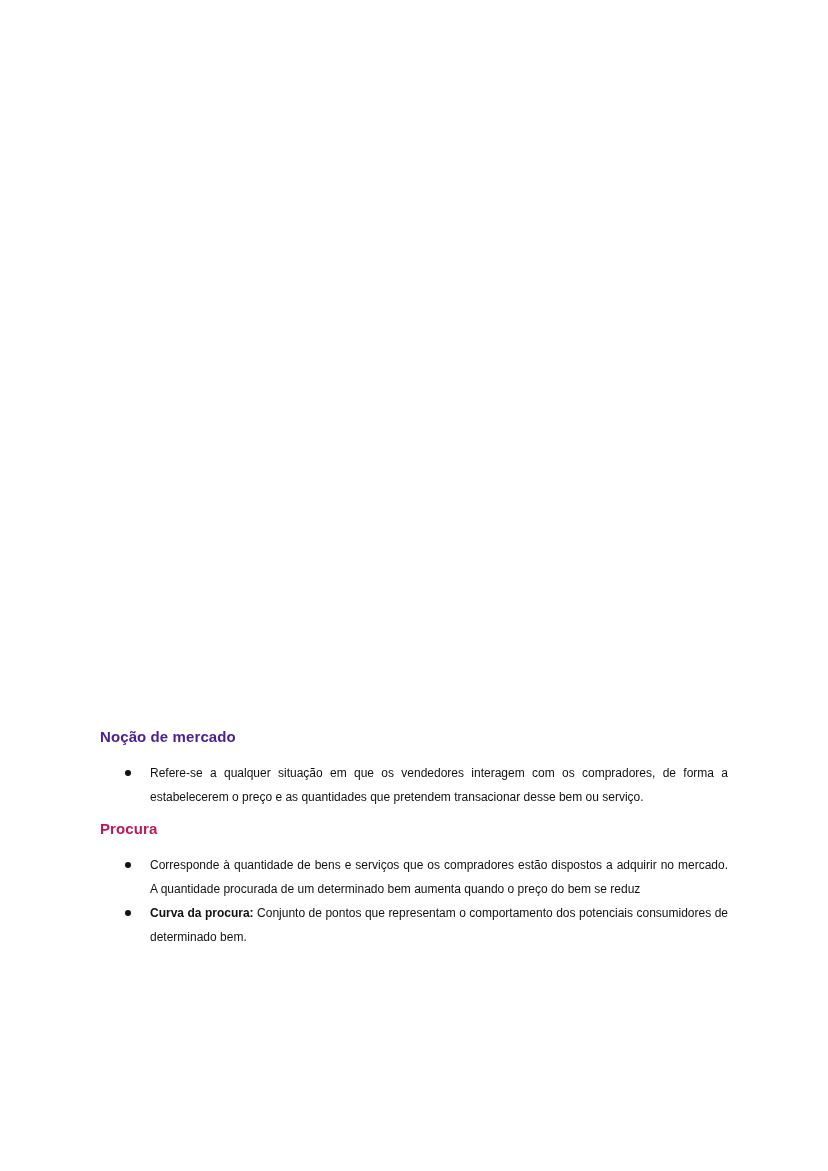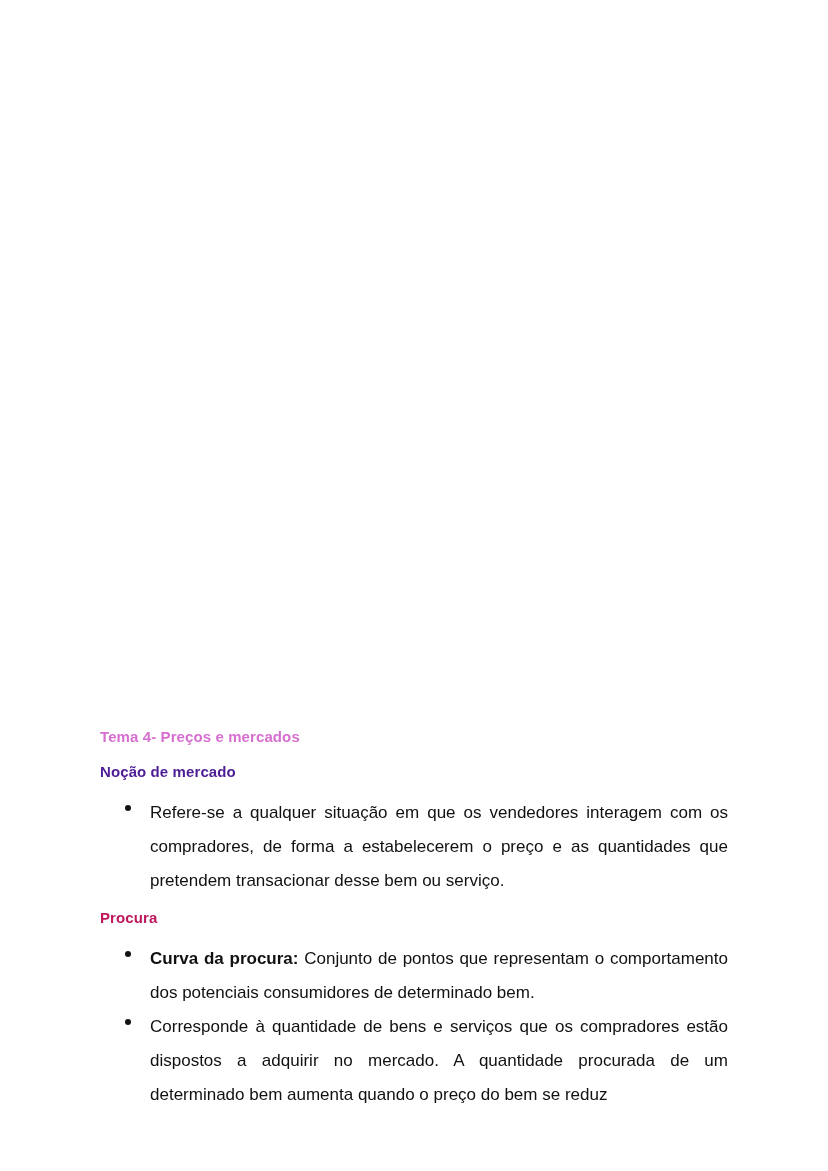--- a/index.html
+++ b/index.html
@@ -43,22 +43,22 @@
       letter-spacing: 0.1px;
     }
     ul.bullets {
       list-style: none;
       margin: 0 0 10px 0;
       padding: 0;
     }
     ul.bullets li {
       position: relative;
       padding-left: 50px;
-      font-size: 17px;
-      line-height: 34px;
+      font-size: 12px;
+      line-height: 24px;
       text-align: justify;
     }
     ul.bullets li .bullet {
       position: absolute;
       left: 25px;
       top: 9px;
       width: 6px;
       height: 6px;
       border-radius: 50%;
       background: #111111;
@@ -66,38 +66,37 @@
     .bold-term {
       font-weight: bold;
     }
   </style>
 </head>
 <body>
 
 <div class="page">
   <div class="content">
 
-    <h1 class="h-tema" style="color:#d66fcf">Tema 4- Preços e mercados</h1>
 
     <h2 class="h-section" style="color:#4c1d95">Noção de mercado</h2>
 
     <ul class="bullets">
       <li>
         <span class="bullet"></span>
         <span>Refere-se a qualquer situação em que os vendedores interagem com os compradores, de forma a estabelecerem o preço e as quantidades que pretendem transacionar desse bem ou serviço.</span>
       </li>
     </ul>
 
     <h2 class="h-section" style="color:#be185d">Procura</h2>
 
     <ul class="bullets">
       <li>
         <span class="bullet"></span>
-        <span class="bold-term">Curva da procura:</span><span> Conjunto de pontos que representam o comportamento dos potenciais consumidores de determinado bem.</span>
+        <span>Corresponde à quantidade de bens e serviços que os compradores estão dispostos a adquirir no mercado. A quantidade procurada de um determinado bem aumenta quando o preço do bem se reduz</span>
       </li>
       <li>
         <span class="bullet"></span>
-        <span>Corresponde à quantidade de bens e serviços que os compradores estão dispostos a adquirir no mercado. A quantidade procurada de um determinado bem aumenta quando o preço do bem se reduz</span>
+        <span class="bold-term">Curva da procura:</span><span> Conjunto de pontos que representam o comportamento dos potenciais consumidores de determinado bem.</span>
       </li>
     </ul>
 
   </div>
 </div>
 
 </body></html>

